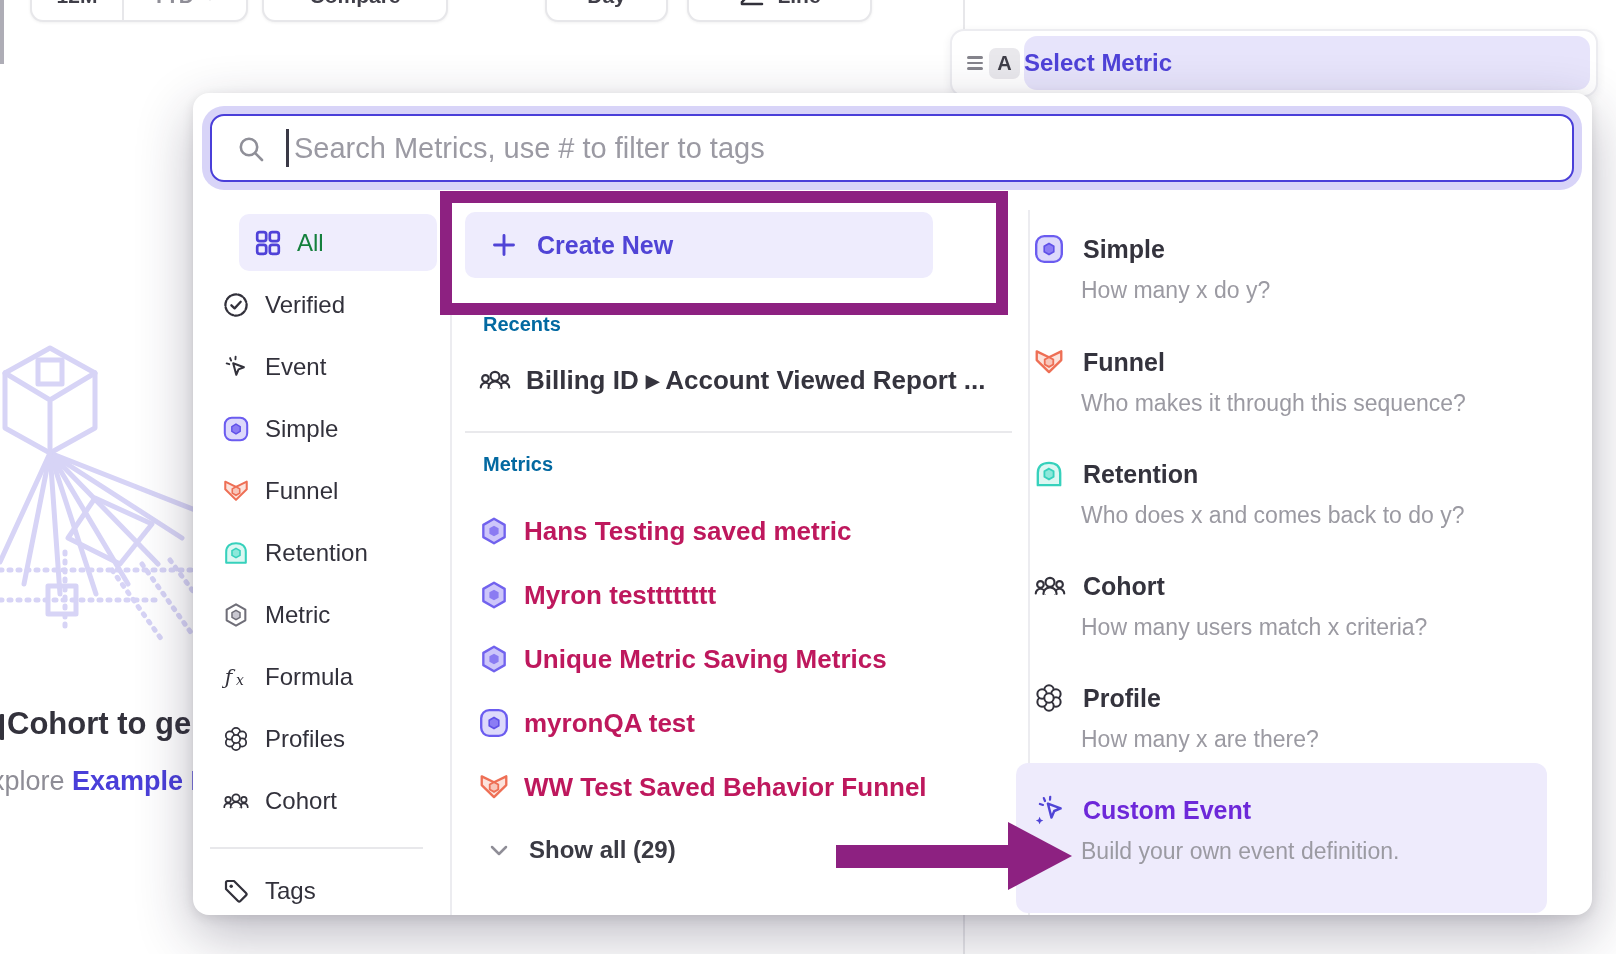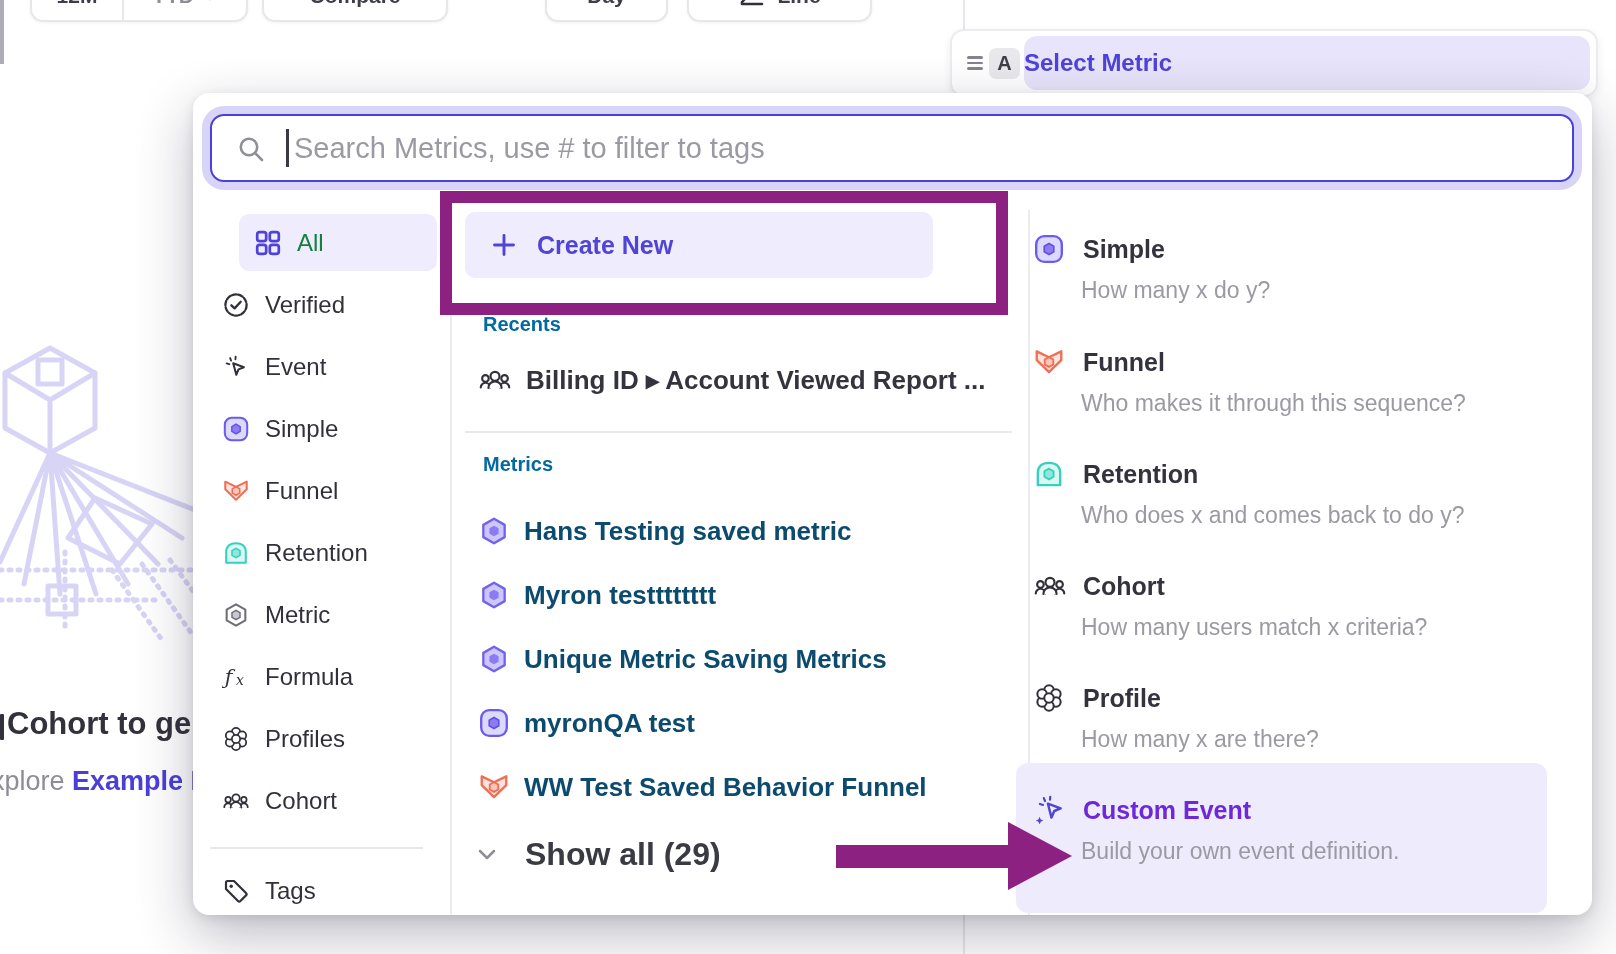--- a/index.html
+++ b/index.html
@@ -72,25 +72,25 @@
               border-radius:10px;display:flex;align-items:center;padding-left:26px;gap:20px;
               font-size:25px;font-weight:600;color:#5044d6;box-sizing:border-box;}
   .sec-head{position:absolute;font-size:20px;font-weight:600;color:#0369a1;}
   .recents-h{left:290px;top:220px;}
   .metrics-h{left:290px;top:360px;}
   .recent-row{position:absolute;left:285px;top:270px;display:flex;align-items:center;gap:14px;
               font-size:26px;font-weight:600;color:#35343e;white-space:nowrap;}
   .mid-div{position:absolute;left:272px;top:338px;width:547px;height:1.5px;background:#e9e9ec;}
   .metric-list{position:absolute;left:285px;top:412px;}
   .mi-row{height:52px;margin-bottom:12px;display:flex;align-items:center;gap:14px;
-          font-size:26px;font-weight:600;color:#0c4a6e;white-space:nowrap;}
+          font-size:26px;font-weight:600;color:#be185d;white-space:nowrap;}
   .icon32{width:32px;height:32px;flex:0 0 32px;}
   .icon34{width:34px;height:34px;flex:0 0 34px;}
-  .show-all{position:absolute;left:284px;top:743px;display:flex;align-items:center;gap:28px;
-            font-size:32px;font-weight:600;color:#3a3a43;}
+  .show-all{position:absolute;left:296px;top:743px;display:flex;align-items:center;gap:20px;
+            font-size:24px;font-weight:600;color:#3a3a43;}
 
   
   .type-row{position:absolute;left:840px;width:512px;}
   .type-row .t-icon{position:absolute;left:0;top:-2px;}
   .type-title{margin-left:50px;font-size:25px;font-weight:600;color:#34333d;}
   .type-desc{margin-left:48px;margin-top:13px;font-size:23px;color:#9b9aa2;}
   .type-simple{top:142px;} .type-funnel{top:255px;} .type-retention{top:367px;}
   .type-cohort{top:479px;} .type-profile{top:591px;} .type-custom{top:703px;}
   .type-custom .type-title{color:#6d28d9;}
   .custom-highlight{position:absolute;left:823px;top:670px;width:531px;height:150px;

